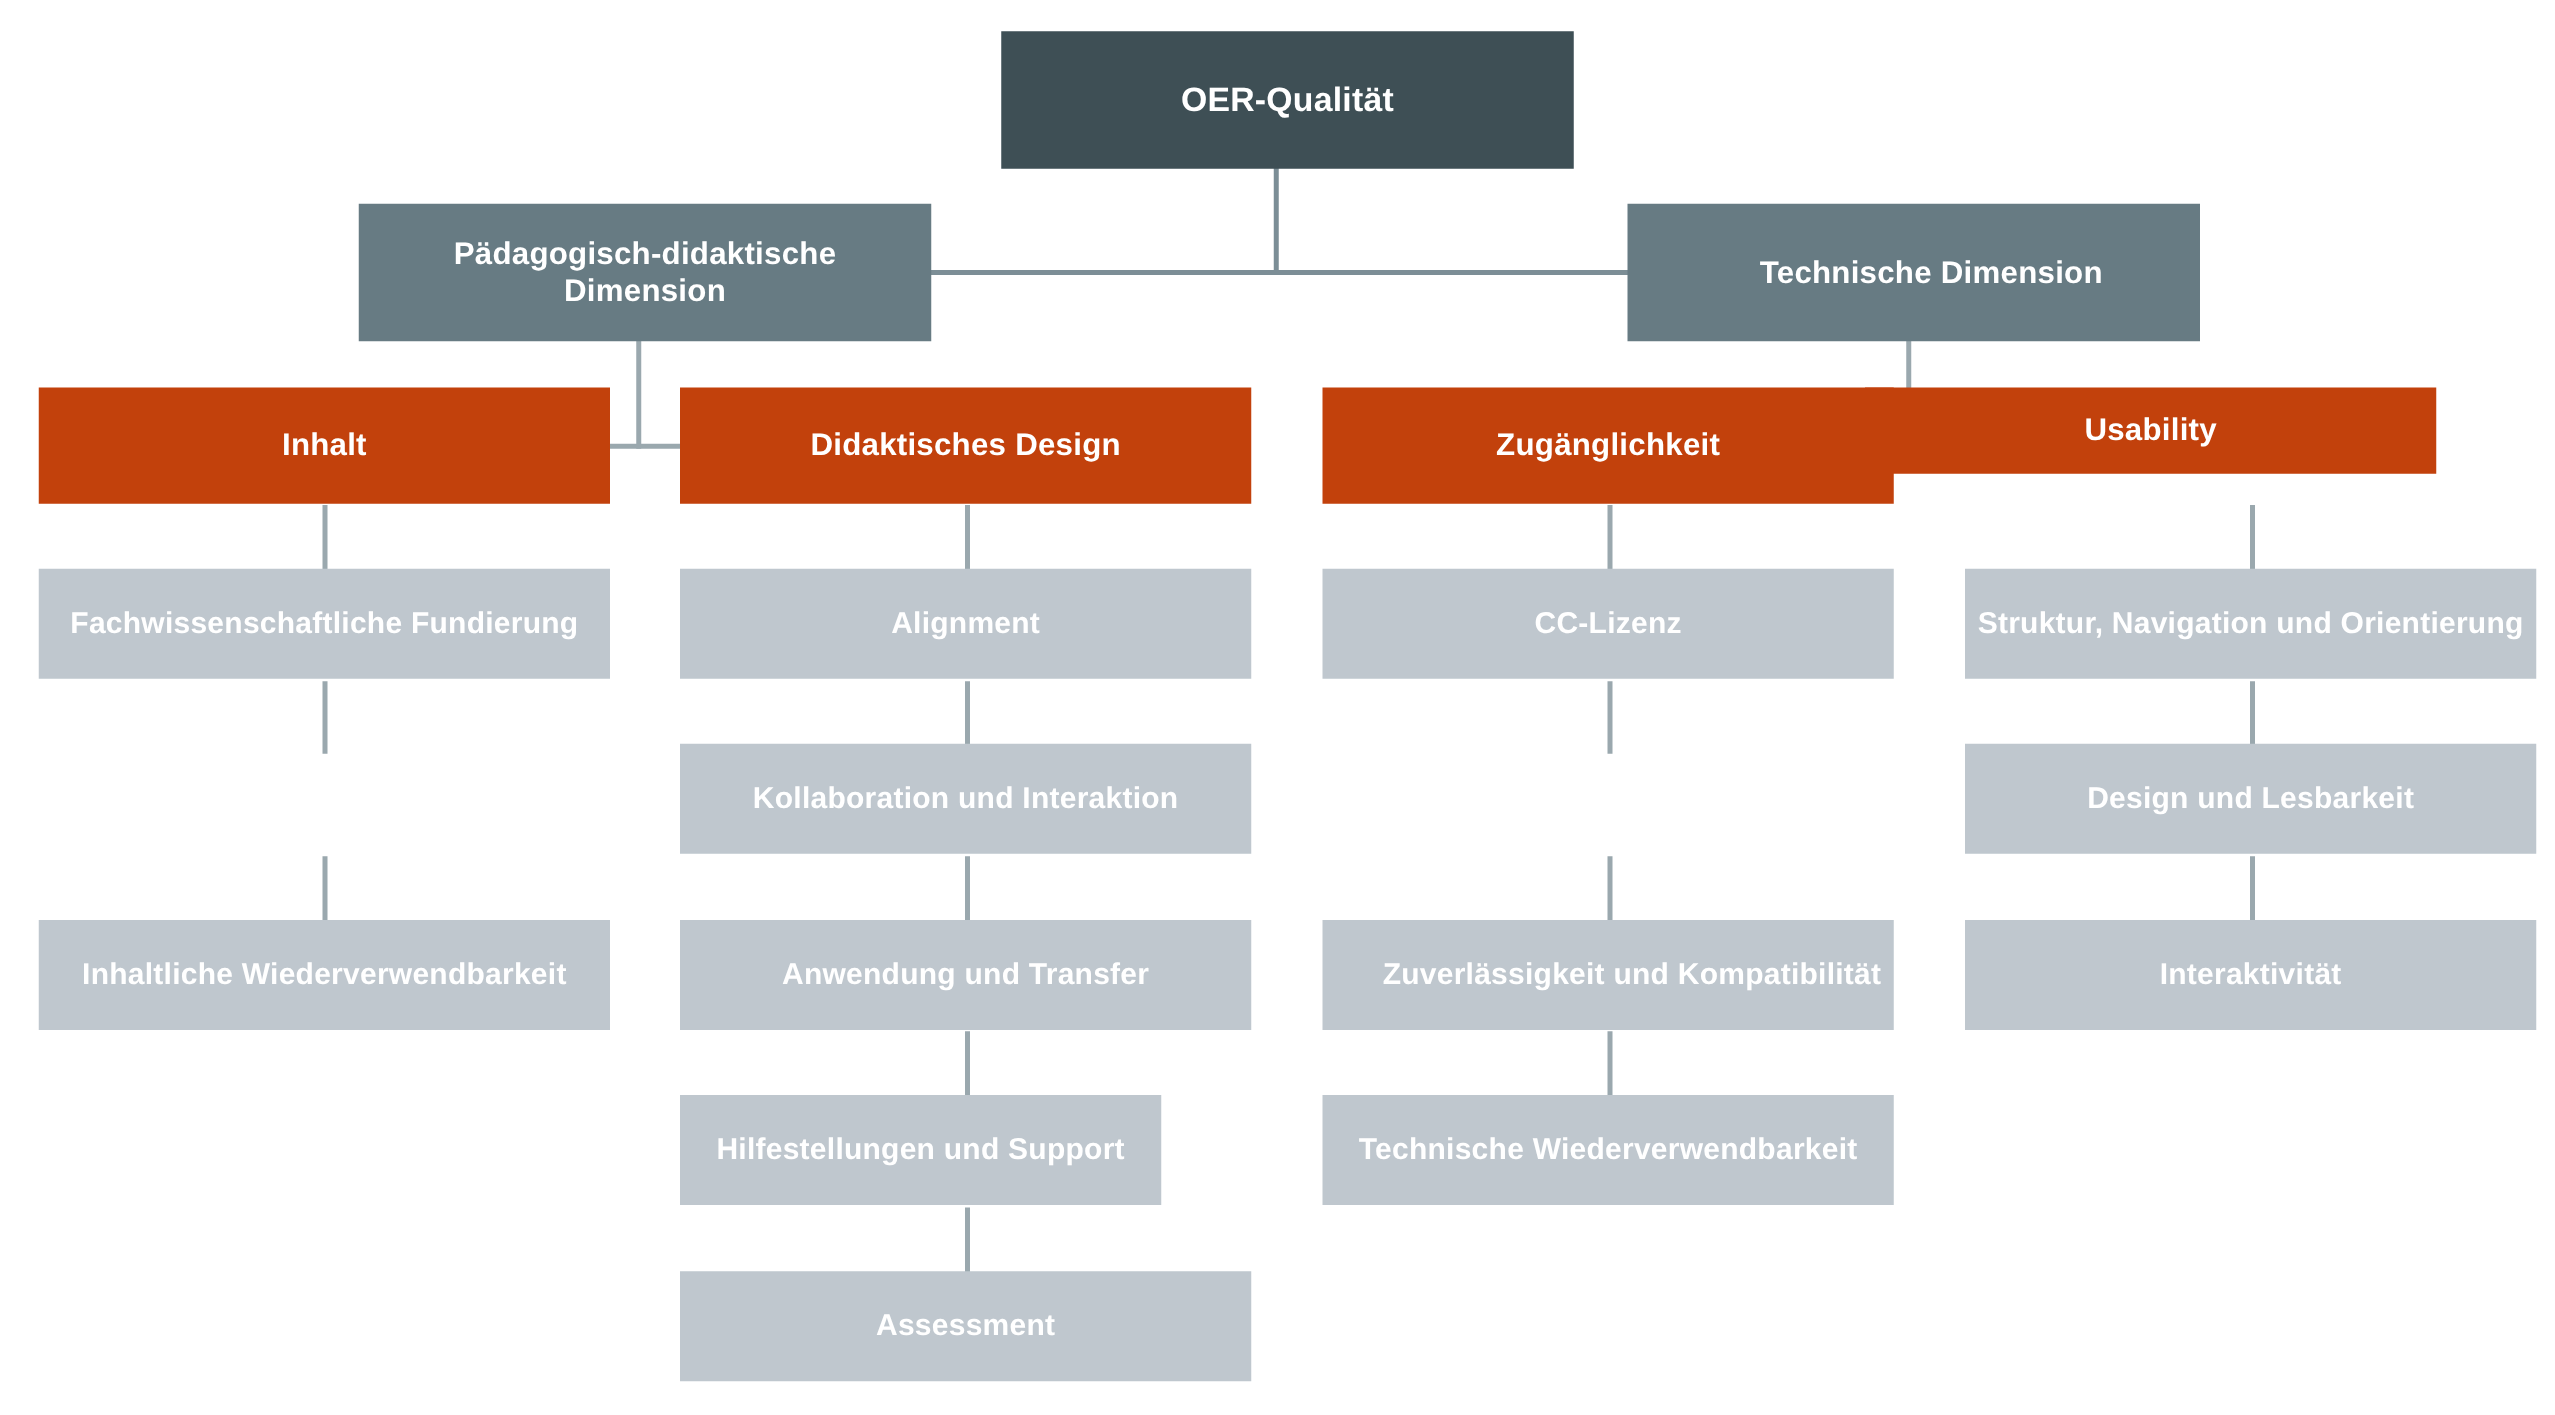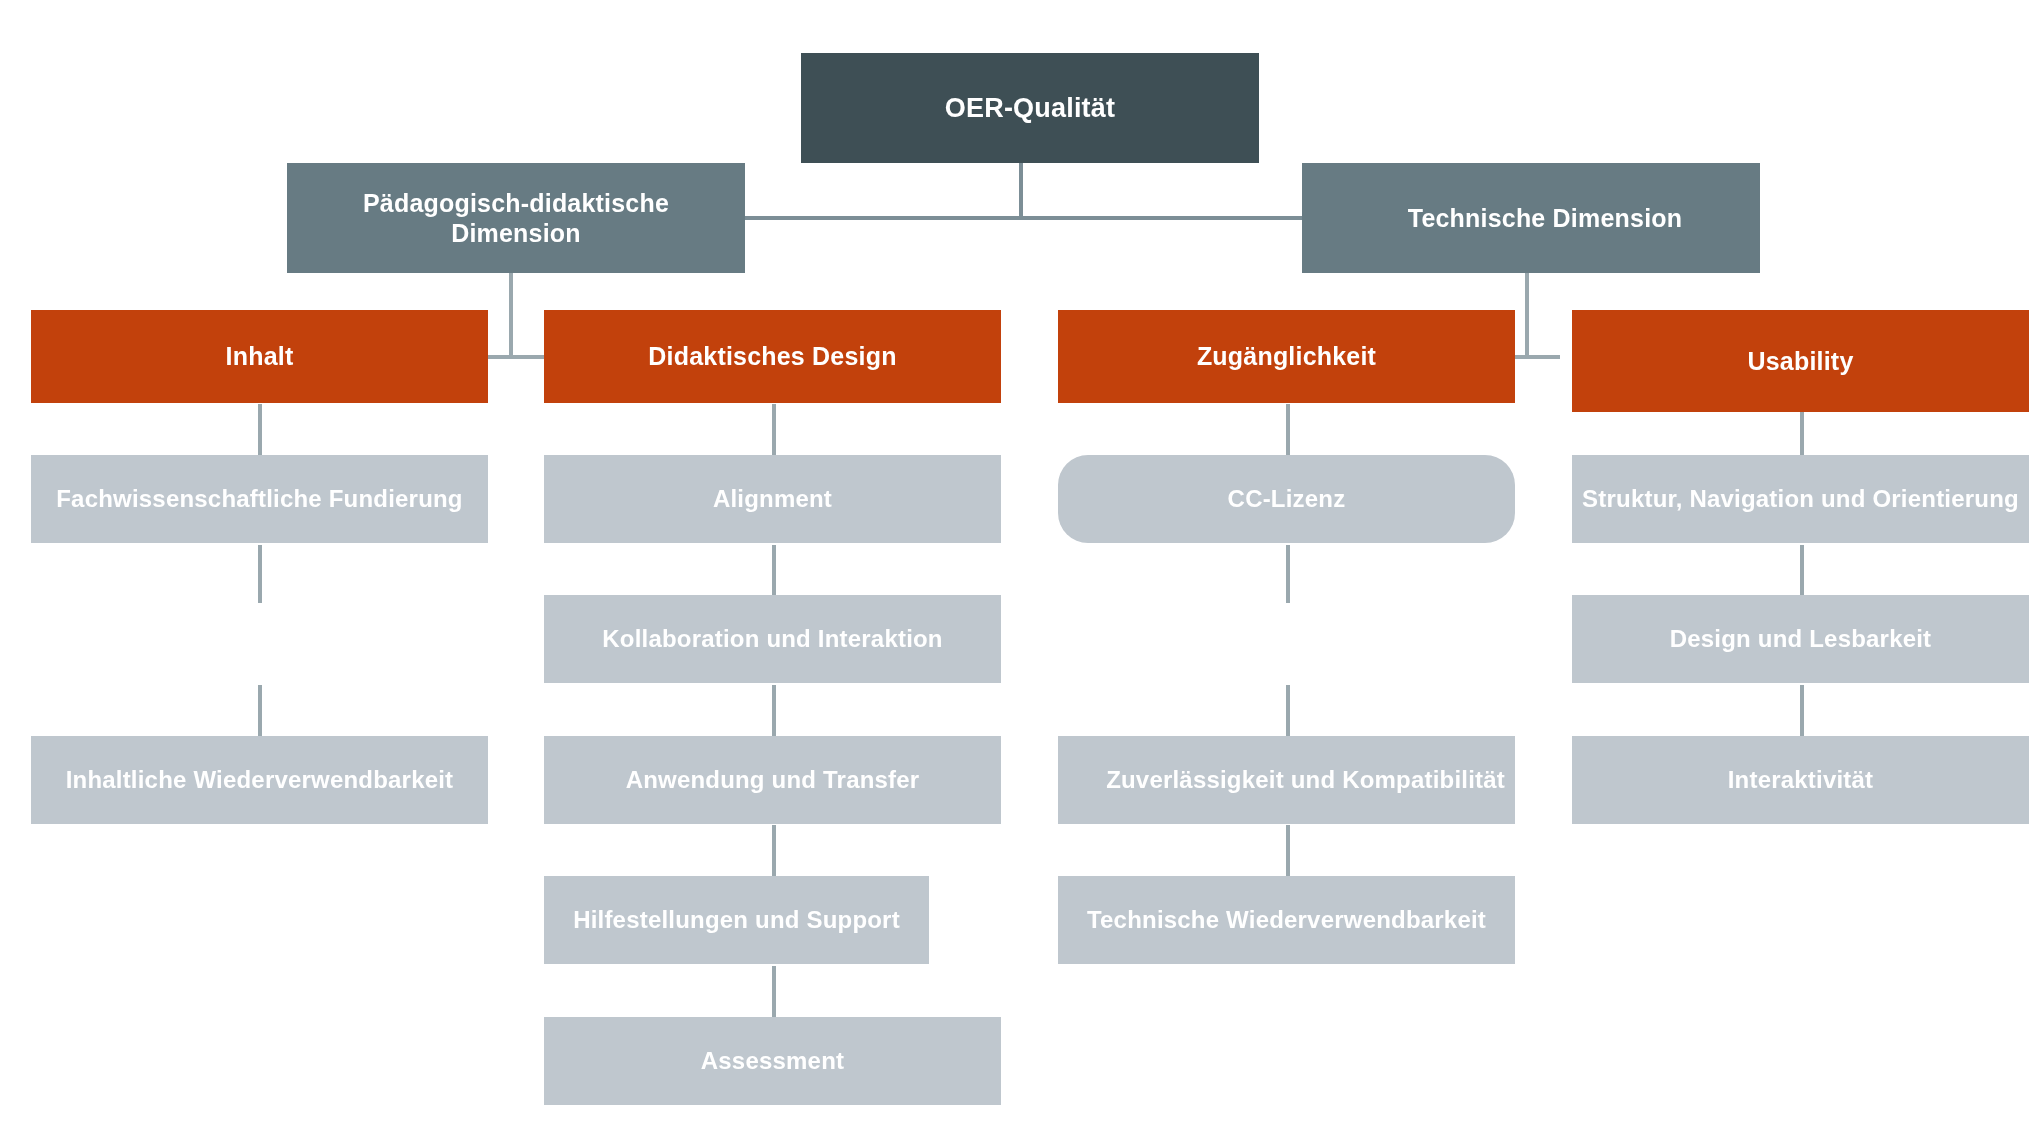--- a/index.html
+++ b/index.html
@@ -26,21 +26,21 @@
     text-align: center;
     color: #ffffff;
     font-weight: bold;
     line-height: 1.22;
     padding: 4px 10px;
     z-index: 3;
     letter-spacing: 0.2px;
   }
   .node .label { display: block; white-space: pre-line; }
 
-  .lvl-root  { background: #3e4f55; font-size: 27px; margin-top: 28px; }
+  .lvl-root  { background: #3e4f55; font-size: 27px; }
   .lvl-dim   { background: #677b83; font-size: 25px; }
   .lvl-cat   { background: #c2410c; font-size: 25px; }
   .lvl-leaf  { background: #bfc7ce; font-size: 24px; }
 
   .conn {
     position: absolute;
     background: #9aa8ae;
     z-index: 1;
   }
   .conn.v { width: 4px; }
@@ -94,21 +94,21 @@
 
   <div class="node lvl-cat" style="left:31px; top:310px; width:457px; height:93px;">
     <span class="label">Inhalt</span>
   </div>
   <div class="node lvl-cat" style="left:544px; top:310px; width:457px; height:93px;">
     <span class="label">Didaktisches Design</span>
   </div>
   <div class="node lvl-cat" style="left:1058px; top:310px; width:457px; height:93px;">
     <span class="label">Zugänglichkeit</span>
   </div>
-  <div class="node lvl-cat" style="left:1572px; top:310px; width:457px; height:102px;">
+  <div class="node lvl-cat" style="left:1492px; top:310px; width:457px; height:69px;">
     <span class="label">Usability</span>
   </div>
 
   <div class="node lvl-leaf" style="left:31px; top:455px; width:457px; height:88px;">
     <span class="label">Fachwissenschaftliche Fundierung</span>
   </div>
   <div class="node lvl-leaf" style="left:31px; top:736px; width:457px; height:88px;">
     <span class="label">Inhaltliche Wiederverwendbarkeit</span>
   </div>
 
@@ -121,21 +121,21 @@
   <div class="node lvl-leaf" style="left:544px; top:736px; width:457px; height:88px;">
     <span class="label">Anwendung und Transfer</span>
   </div>
   <div class="node lvl-leaf" style="left:544px; top:876px; width:385px; height:88px;">
     <span class="label">Hilfestellungen und Support</span>
   </div>
   <div class="node lvl-leaf" style="left:544px; top:1017px; width:457px; height:88px;">
     <span class="label">Assessment</span>
   </div>
 
-  <div class="node lvl-leaf" style="left:1058px; top:455px; width:457px; height:88px;border-radius:30px;">
+  <div class="node lvl-leaf" style="left:1058px; top:455px; width:457px; height:88px;">
     <span class="label">CC-Lizenz</span>
   </div>
   <div class="node lvl-leaf" style="left:1058px; top:736px; width:457px; height:88px;justify-content:flex-end;">
     <span class="label">Zuverlässigkeit und Kompatibilität</span>
   </div>
   <div class="node lvl-leaf" style="left:1058px; top:876px; width:457px; height:88px;">
     <span class="label">Technische Wiederverwendbarkeit</span>
   </div>
 
   <div class="node lvl-leaf" style="left:1572px; top:455px; width:457px; height:88px;">

